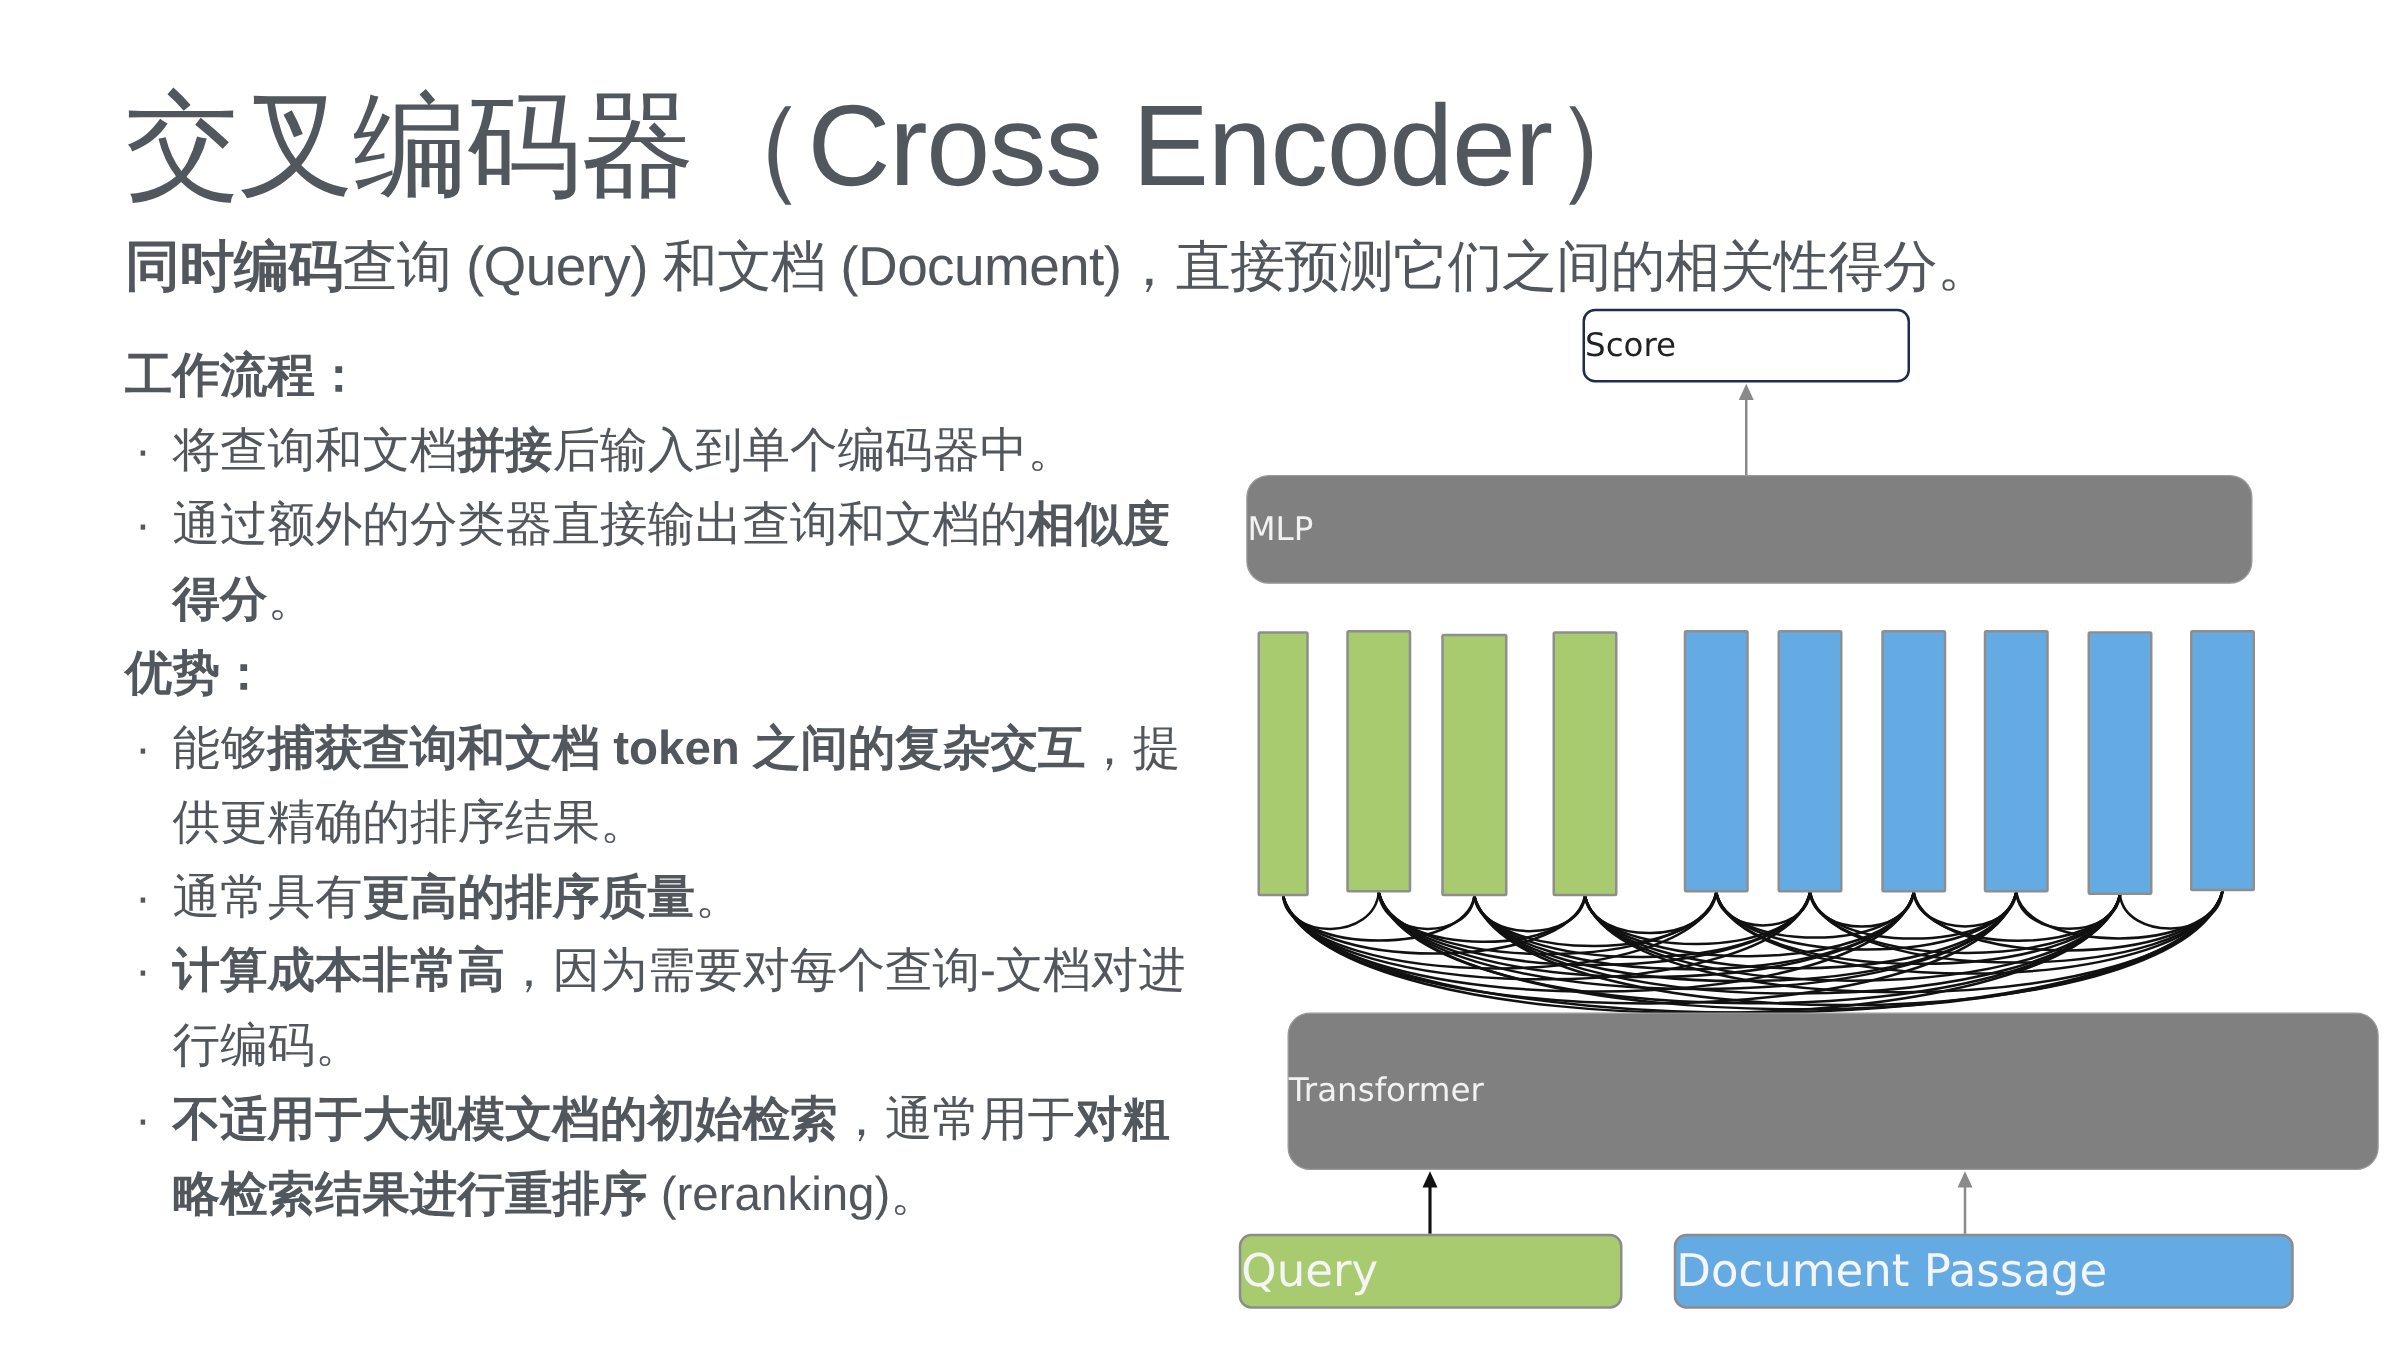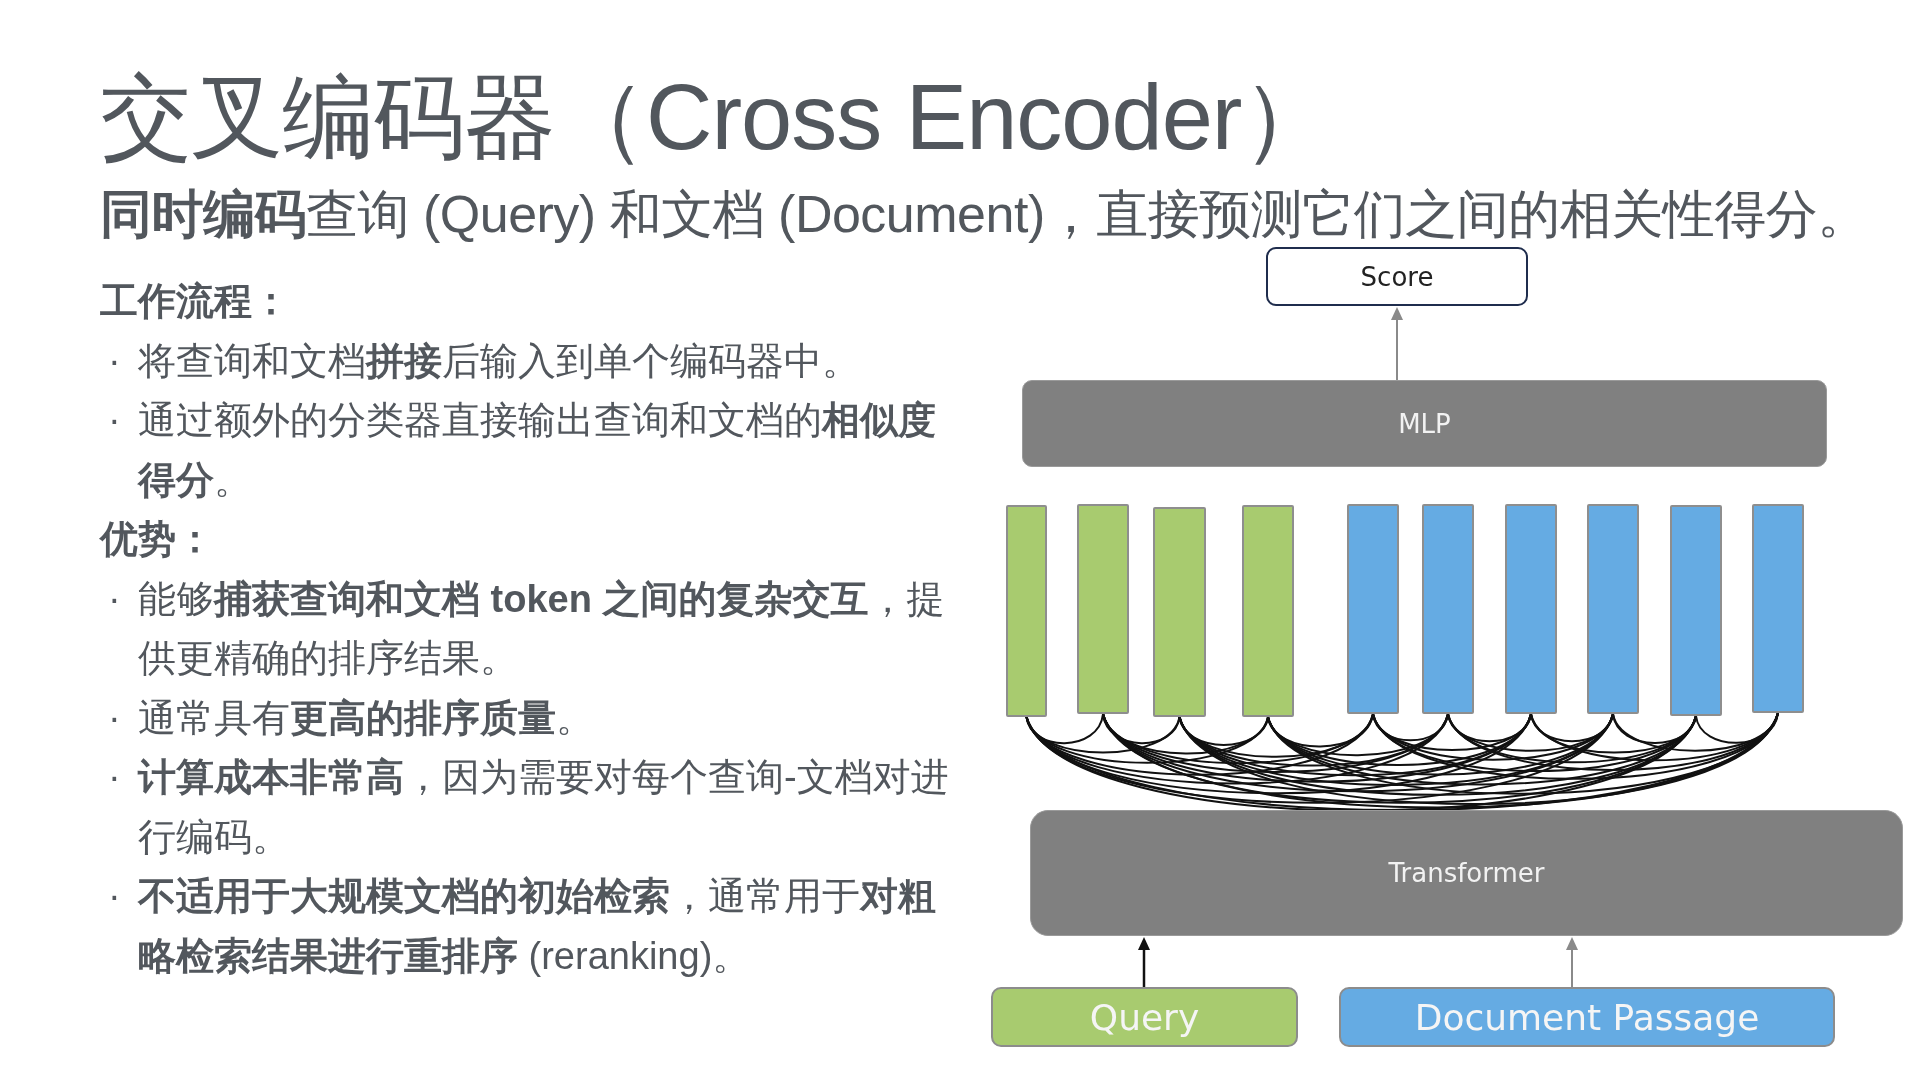--- a/index.html
+++ b/index.html
@@ -5,50 +5,50 @@
   html, body { margin:0; padding:0; }
   body {
     width:1920px; height:1080px; background:#ffffff; position:relative; overflow:hidden;
     font-family:"Liberation Sans", "DejaVu Sans", sans-serif; color:#52575d;
   }
   .title {
     position:absolute; left:100px; top:62px; font-size:92px; line-height:110px;
     color:#52575d; white-space:nowrap; letter-spacing:-1px;
   }
   .subtitle {
-    position:absolute; left:100px; top:184px; font-size:52px; line-height:60px;
+    position:absolute; left:100px; top:184px; font-size:44px; line-height:60px;
     color:#52575d; white-space:nowrap; letter-spacing:-0.5px;
   }
   .subtitle b { font-weight:bold; }
   .left-col { position:absolute; left:100px; top:272px; width:860px; }
   .section-heading {
     font-size:38px; line-height:59.5px; font-weight:bold; color:#52575d; white-space:nowrap;
   }
   .bullet {
     position:relative; font-size:38px; line-height:59.5px; padding-left:38px; color:#52575d;
   }
   .bullet .dot { position:absolute; left:8px; top:0; }
   .bullet b { font-weight:bold; }
 
   
   .diagram { position:absolute; left:0; top:0; width:1920px; height:1080px; pointer-events:none; }
   .diagram * { pointer-events:auto; }
   .box {
-    position:absolute; display:flex; align-items:center; justify-content:center;
+    position:absolute; display:flex; align-items:center; justify-content:flex-start;
     box-sizing:border-box; font-family:"DejaVu Sans", sans-serif;
   }
   .score-box {
     left:1266px; top:247px; width:262px; height:59px; border:2px solid #1f2d4d;
     border-radius:10px; background:#fff; color:#222; font-size:26px;
   }
   .gray-box {
     background:#808080; border-radius:18px; color:#f2f2f2; font-size:26px;
     border:1px solid #9a9a9a;
   }
-  .mlp-box { left:1022px; top:380px; width:805px; height:87px;border-radius:10px; }
+  .mlp-box { left:997px; top:380px; width:805px; height:87px; }
   .transformer-box { left:1030px; top:810px; width:873px; height:126px; }
   .input-box {
     border-radius:10px; color:#f5f5f5; font-size:36px; border:2px solid #8c8c8c;
   }
   .query-box { left:991px; top:987px; width:307px; height:60px; background:#a8cb6f; }
   .doc-box { left:1339px; top:987px; width:496px; height:60px; background:#65abe3; }
   .token-bar {
     position:absolute; box-sizing:border-box; border:2px solid #8e8e8e; border-radius:2px;
   }
   .token-bar.green { background:#a8cb6f; }

